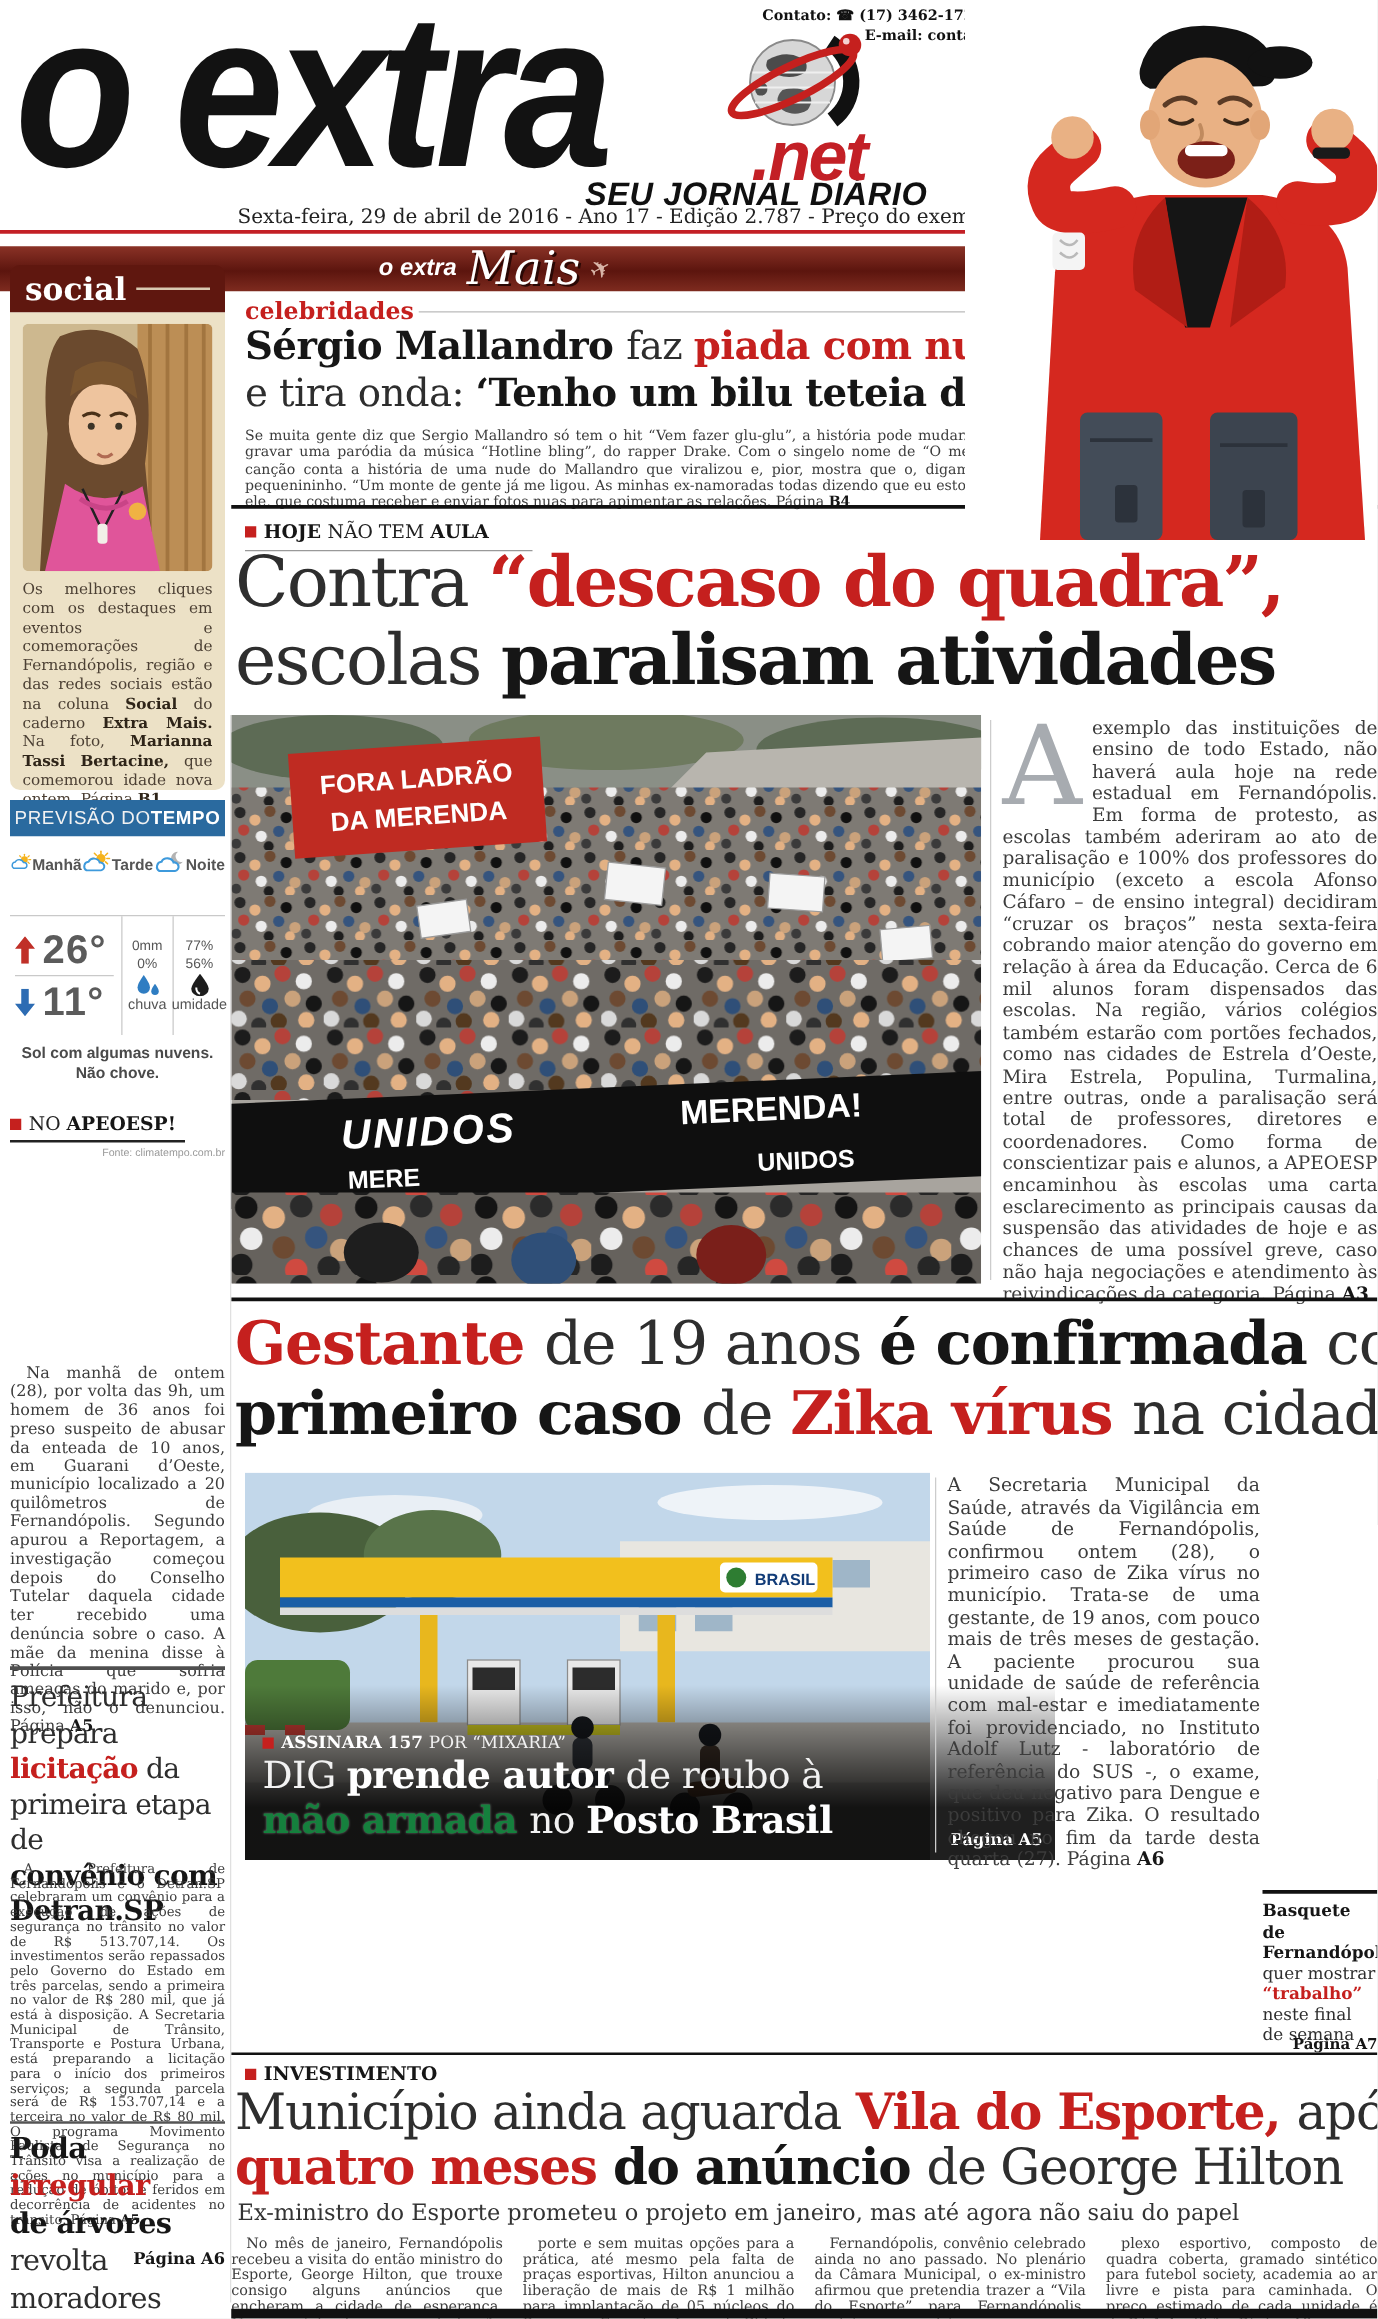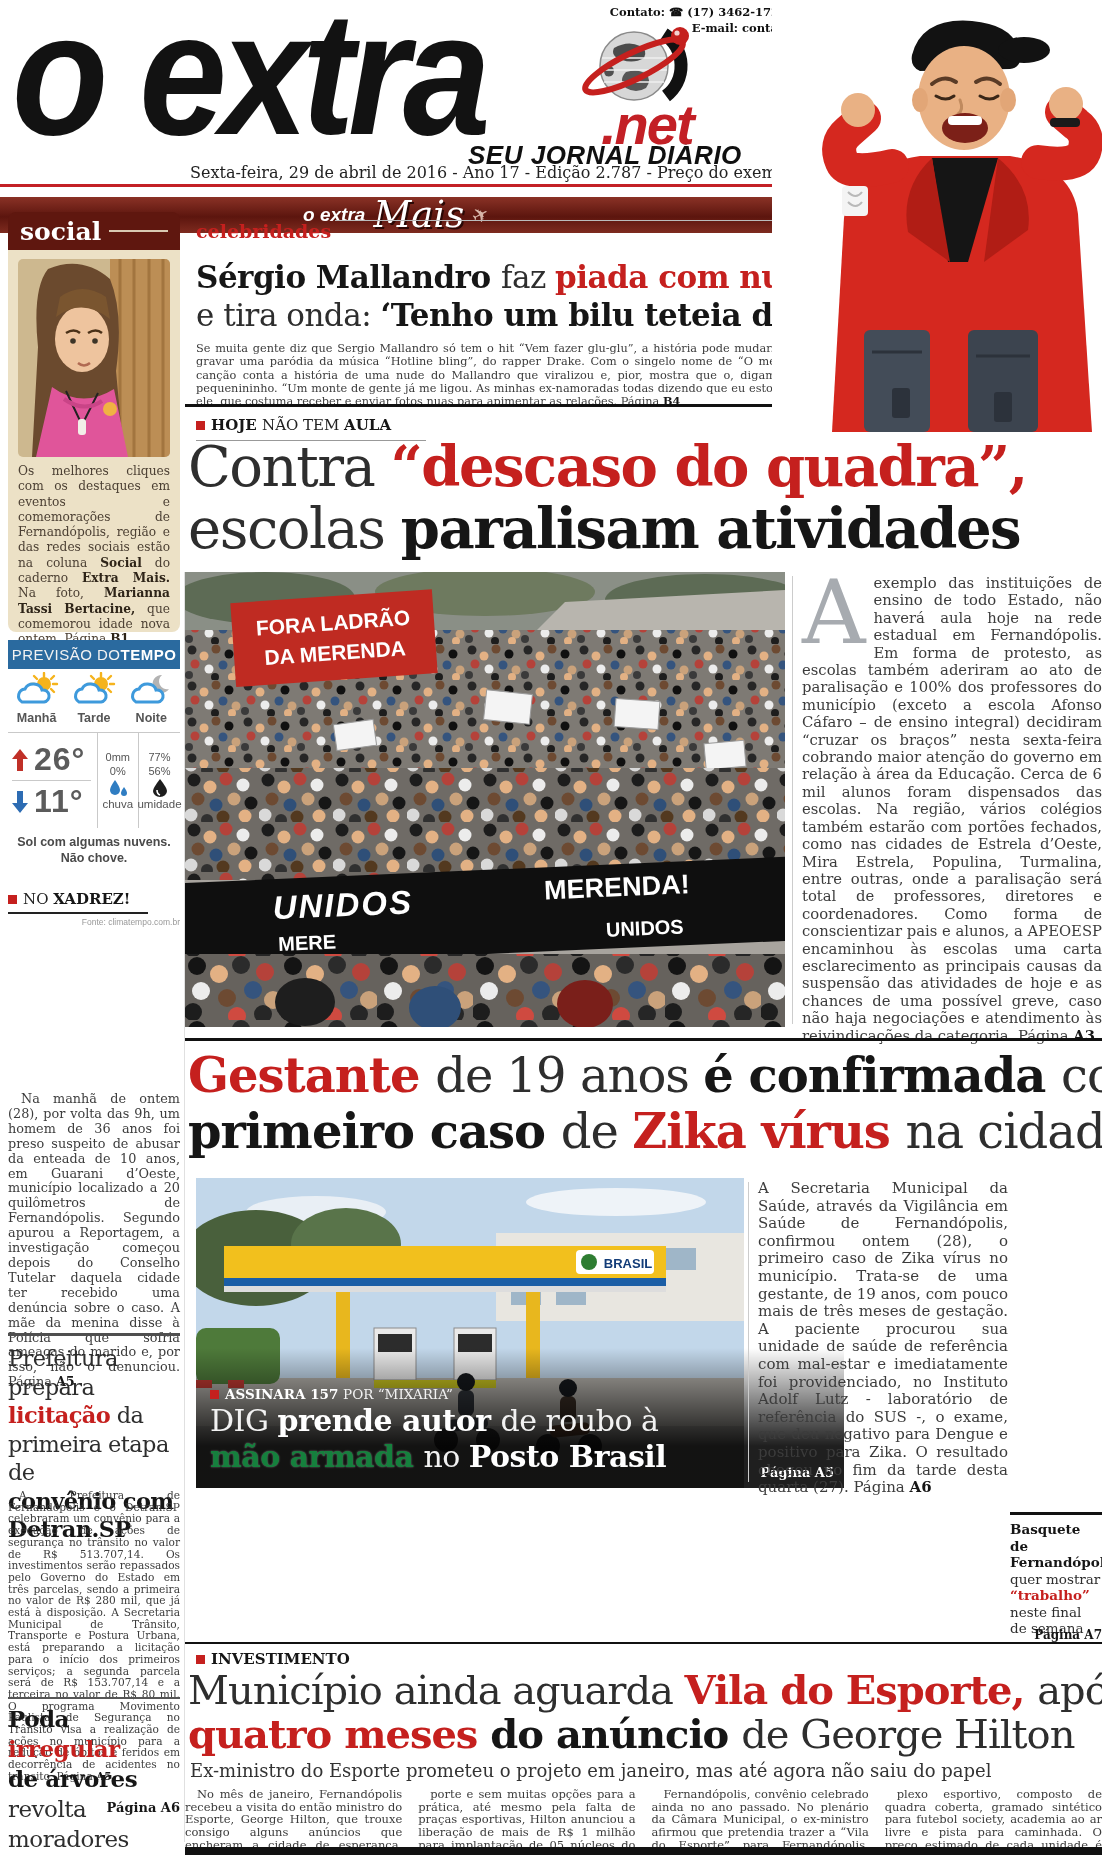--- a/index.html
+++ b/index.html
@@ -33,21 +33,21 @@
                display:flex;align-items:center;padding:0 12px;box-sizing:border-box;gap:8px;}
   .social-head .t{color:#fff;font-weight:700;font-size:25px;}
   .social-head .ln{flex:1;height:2px;background:#d9c9b2;}
   .social-box{left:8px;top:250px;width:172px;height:382px;background:#ece1c6;border-radius:0 0 8px 8px;box-sizing:border-box;padding:9px 10px;}
   .social-photo{width:152px;height:198px;border-radius:5px;overflow:hidden;}
   .social-cap{margin-top:7px;font-size:12.2px;line-height:15.3px;color:#4c4034;}
   .social-cap .sg-b{color:#2e2418;}
   .wx-head{left:8px;top:640px;width:172px;height:29px;background:#2a6a9f;color:#fff;display:flex;align-items:center;justify-content:center;
            font-size:15px;letter-spacing:.5px;}
   .wx-icons{left:8px;top:672px;width:172px;display:flex;}
-  .wx-cell{width:57.3px;display:flex;flex-direction:column;align-items:center;}
+  .wx-cell{width:57.3px;display:flex;flex-direction:row;align-items:center;}
   .wx-lab{font-size:12.5px;font-weight:700;color:#555;margin-top:3px;}
   .wx-grid{left:8px;top:732px;width:172px;height:96px;border-top:1px solid #c9c9c9;display:flex;box-sizing:border-box;}
   .wx-temp{width:90px;display:flex;flex-direction:column;justify-content:center;}
   .wx-trow{display:flex;align-items:center;gap:6px;padding-left:4px;}
   .wx-tval{font-size:32px;font-weight:700;color:#5b5b5b;letter-spacing:1px;}
   .wx-tdiv{height:1px;background:#c9c9c9;margin:2px 6px 2px 4px;}
   .wx-col{width:41px;border-left:1px solid #c9c9c9;display:flex;flex-direction:column;align-items:center;justify-content:center;gap:1px;}
   .wx-sm{font-size:11px;color:#555;line-height:13px;}
   .wx-cl{font-size:11.5px;color:#555;}
   .wx-sum{left:8px;top:834px;width:172px;text-align:center;font-size:12.5px;font-weight:700;color:#4a4a4a;line-height:16px;}
@@ -59,21 +59,21 @@
   .sb-body{left:8px;top:1092px;width:172px;font-size:12.8px;line-height:14.9px;color:#3c3c3c;}
   .sb-body p{margin:0;text-indent:13px;}
   .rule-gray{left:8px;top:1333px;width:172px;height:3px;background:#4f4f4f;}
   .detran-hl{left:8px;top:1344px;width:176px;font-size:22.5px;line-height:28.5px;letter-spacing:-.6px;color:#2e2e2e;}
   .detran-body{left:8px;top:1490px;width:172px;font-size:10.6px;line-height:11.7px;color:#3c3c3c;}
   .detran-body p{margin:0;text-indent:11px;}
   .rule-gray2{left:8px;top:1697px;width:172px;height:2px;background:#555;}
   .poda-hl{left:8px;top:1704px;width:176px;font-size:23px;line-height:30px;letter-spacing:-.5px;color:#2e2e2e;}
   .poda-page{left:8px;top:1800px;width:172px;text-align:right;font-size:13px;}
   
-  .celeb-label{left:196px;top:220px;width:718px;display:flex;gap:4px;}
+  .celeb-label{left:196px;top:238px;width:718px;display:flex;align-items:center;gap:4px;}
   .celeb-label .t{color:#c5201e;font-weight:700;font-size:19px;}
   .celeb-label .ln{flex:1;height:1px;background:#bbb;}
   .celeb-l1{left:196px;top:259px;font-size:31px;letter-spacing:-.5px;white-space:nowrap;}
   .celeb-l2{left:196px;top:297px;font-size:31px;letter-spacing:-.5px;white-space:nowrap;}
   .celeb-body{left:196px;top:342px;width:712px;font-size:11.3px;line-height:13.3px;color:#3c3c3c;}
   
   .rule-blk1{left:185px;top:404px;width:917px;height:3px;background:#111;}
   .k-hoje{left:196px;top:416px;border-bottom:1px solid #999;padding-bottom:6px;width:230px;}
   .lead-l1{left:188px;top:436px;font-size:56px;line-height:60px;letter-spacing:-1.5px;white-space:nowrap;}
   .lead-l2{left:188px;top:498px;font-size:56px;line-height:60px;letter-spacing:-1.5px;white-space:nowrap;}
@@ -293,21 +293,21 @@
   </div>
 
   <div class="abs wx-sum sans">
     <div>Sol com algumas nuvens.</div>
     <div>Não chove.</div>
   </div>
   <div class="abs wx-src sans">Fonte: climatempo.com.br</div>
 
   <div class="abs kicker k-x">
     <span class="sq"></span>
-    <span><span class="sg-n">NO </span><span class="sg-b">XADREZ!</span></span>
+    <span><span class="sg-n">NO </span><span class="sg-b">APEOESP!</span></span>
   </div>
   <div class="abs sb-body">
     <p class="jus"><span class="sg-n">Na manhã de ontem (28), por volta das 9h, um homem de 36 anos foi preso suspeito de abusar da enteada de 10 anos, em Guarani d’Oeste, município localizado a 20 quilômetros de Fernandópolis. Segundo apurou a Reportagem, a investigação começou depois do Conselho Tutelar daquela cidade ter recebido uma denúncia sobre o caso. A mãe da menina disse à Polícia que sofria ameaças do marido e, por isso, não o denunciou. Página </span><span class="sg-b">A5</span></p>
   </div>
 
   <div class="abs rule-gray"></div>
 
   <div class="abs detran-hl">
     <div><span class="sg-n">Prefeitura prepara</span></div>
     <div><span class="sg-r">licitação</span><span class="sg-n"> da</span></div>

